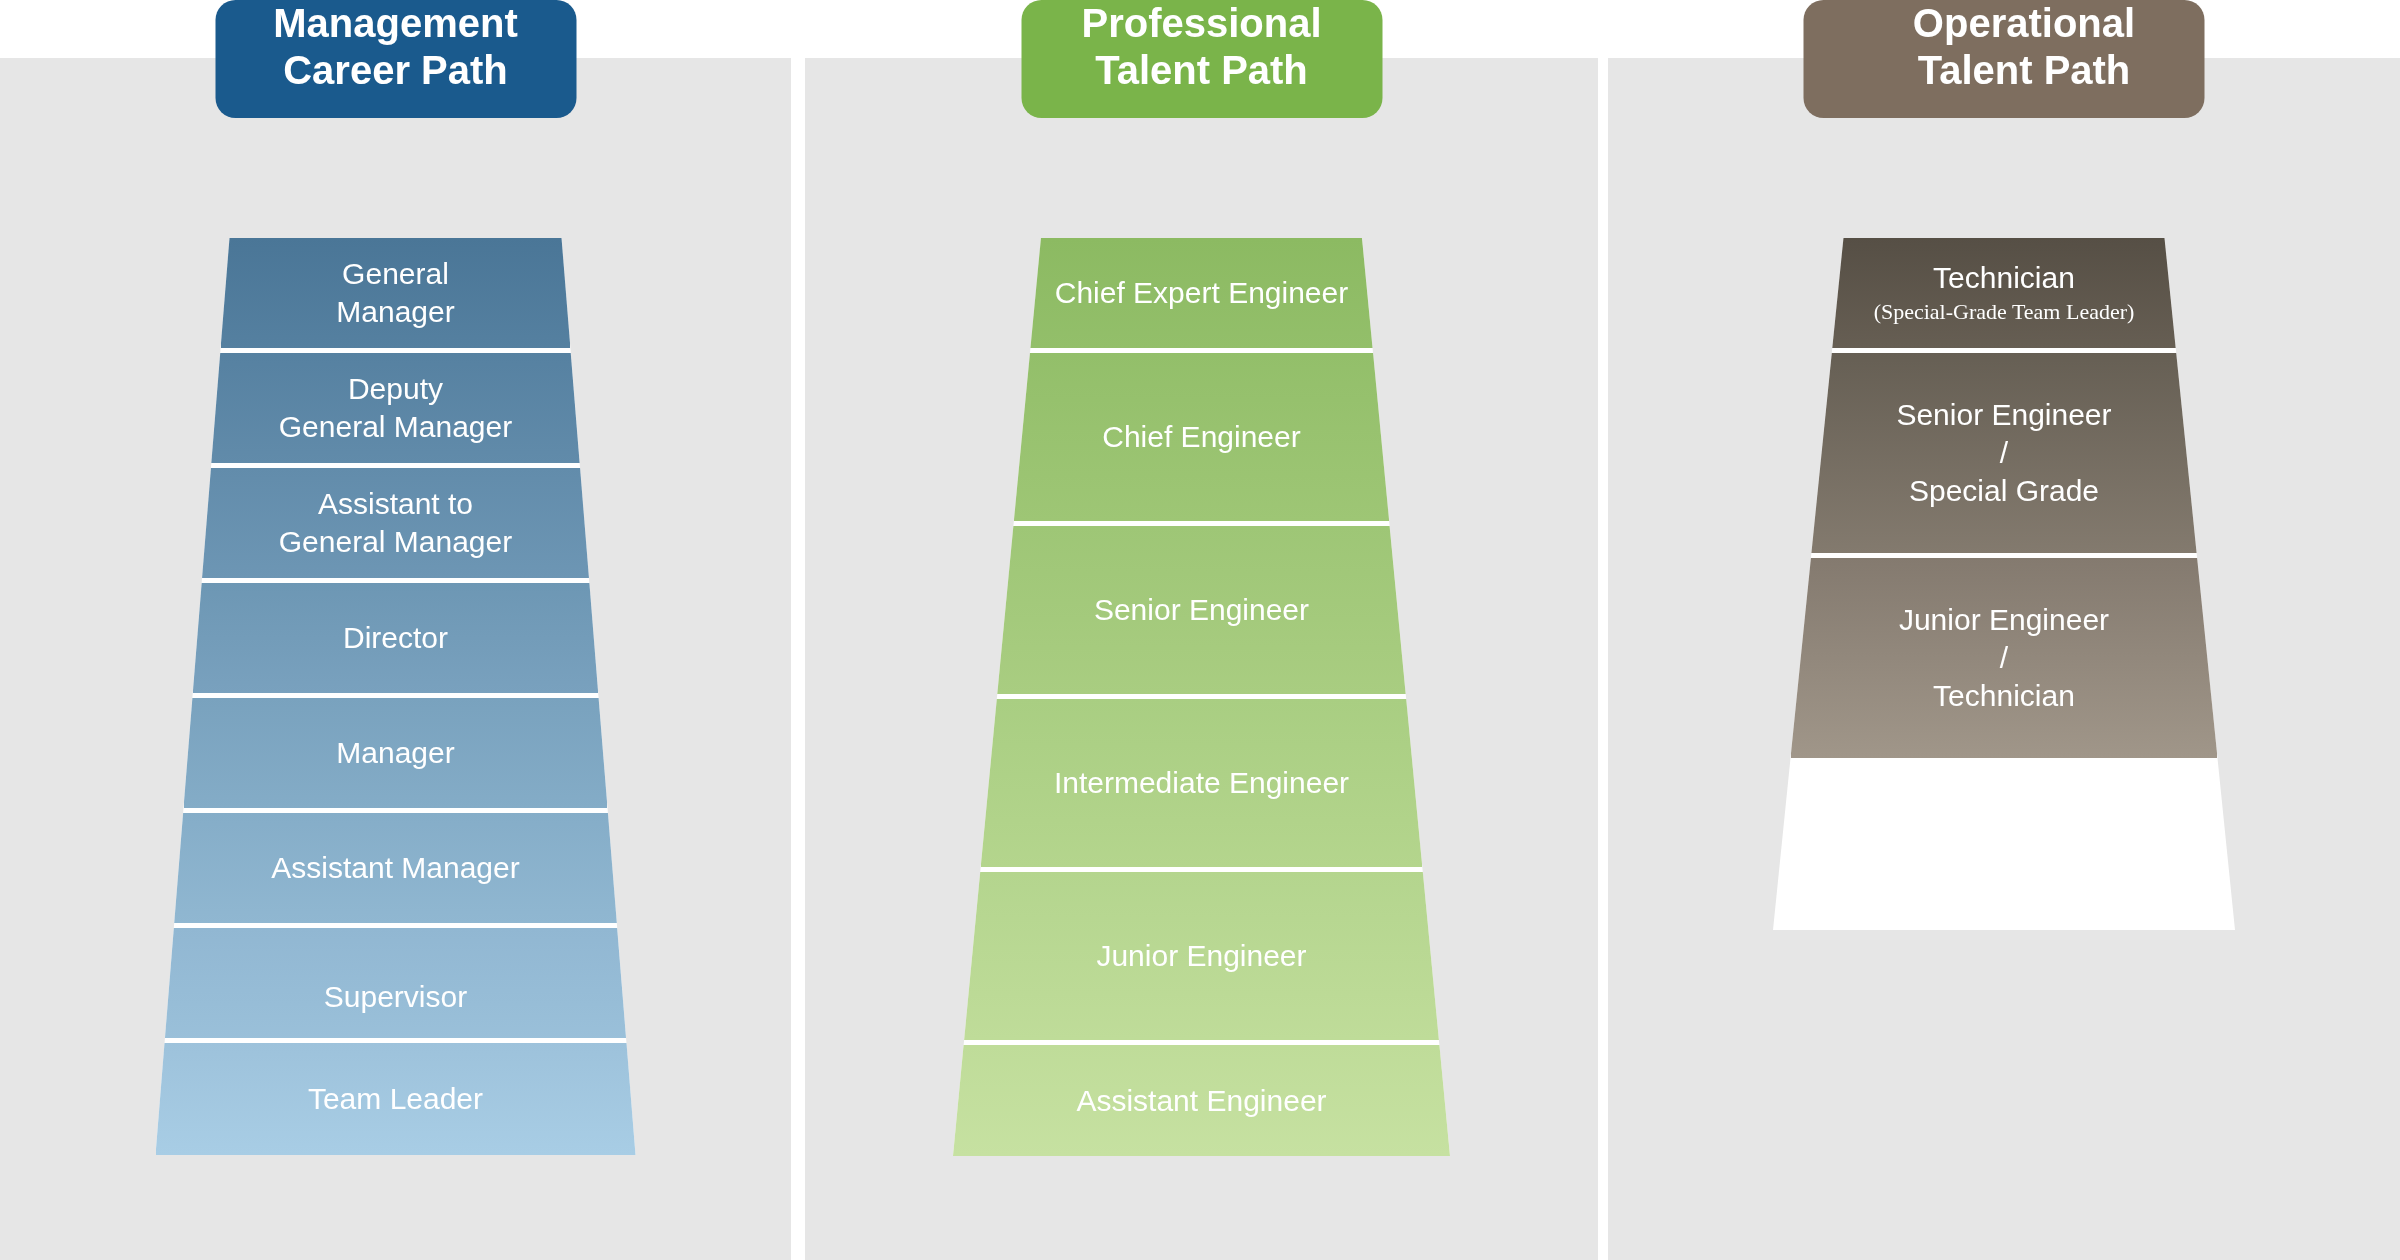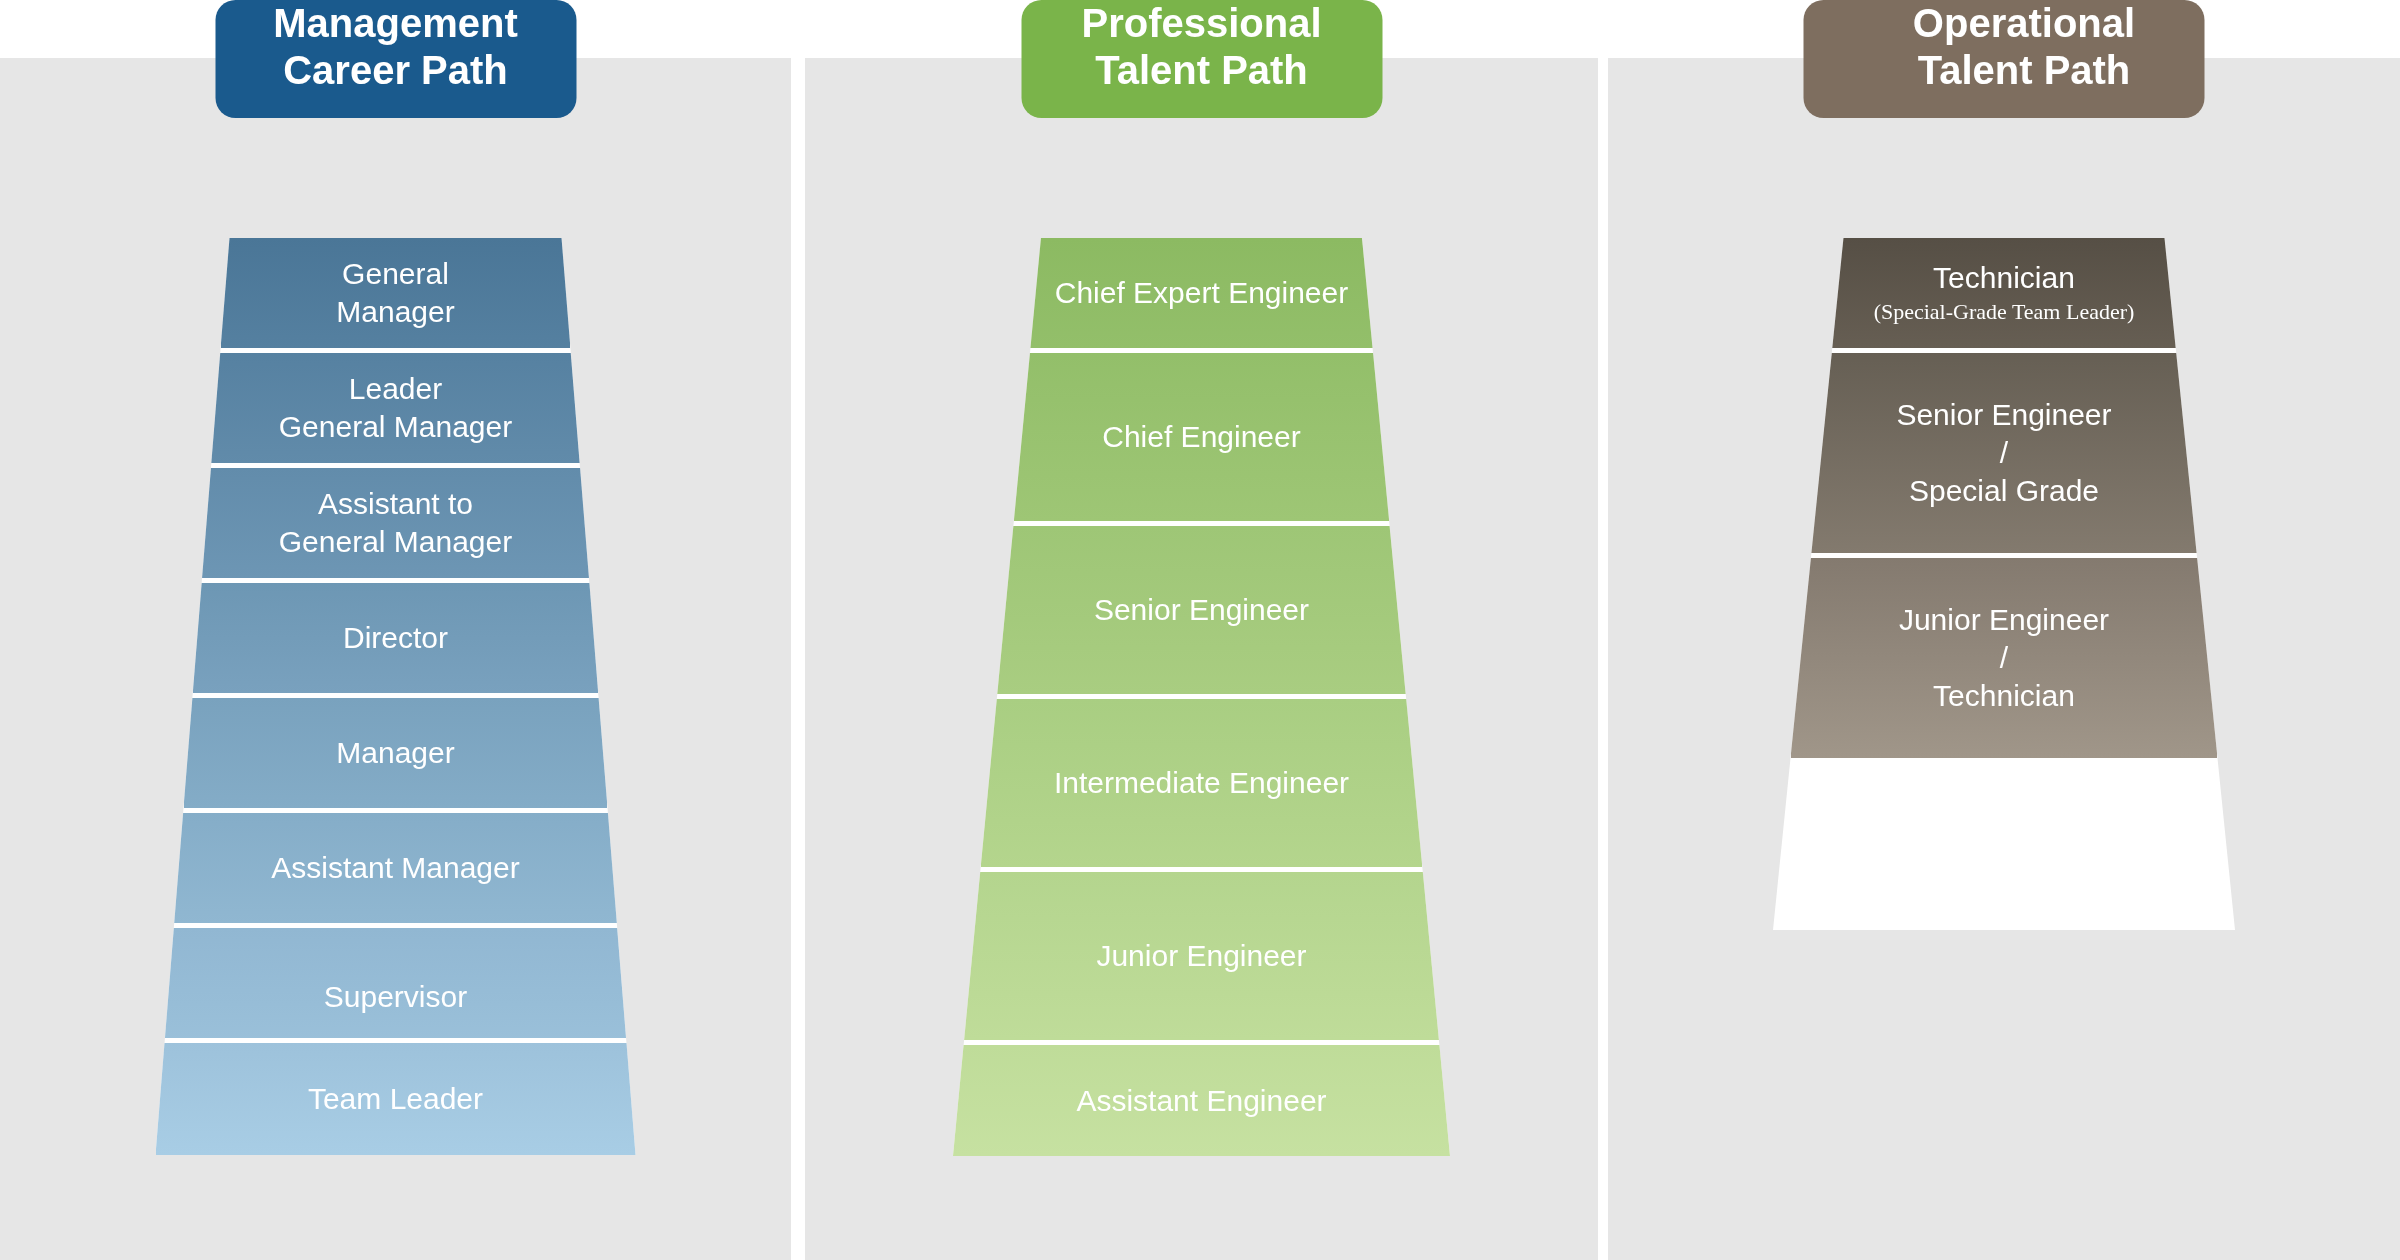--- a/index.html
+++ b/index.html
@@ -46,21 +46,21 @@
     <div class="header" style="left: 395.5px; transform: translateX(-50%); background: rgb(26, 90, 141);">
       <span class="line">Management</span>
       <span class="line">Career Path</span>
     </div>
     <div class="funnel-base" style="left: 155.5px; top: 238px; width: 480px; height: 917px; background: rgb(255, 255, 255); clip-path: polygon(74px 0px, 406px 0px, 480px 917px, 0px 917px);"></div>
     <div class="level" style="left: 220.623px; top: 238px; width: 349.754px; height: 110px; clip-path: polygon(8.9px 0px, 340.9px 0px, 349.8px 110px, 0px 110px); background: linear-gradient(rgb(74, 118, 151), rgb(85, 128, 160));">
       <span class="line">General</span>
       <span class="line">Manager</span>
     </div>
     <div class="level" style="left: 211.343px; top: 353px; width: 368.314px; height: 110px; clip-path: polygon(8.9px 0px, 359.4px 0px, 368.3px 110px, 0px 110px); background: linear-gradient(rgb(86, 129, 161), rgb(97, 139, 170));">
-      <span class="line">Leader</span>
+      <span class="line">Deputy</span>
       <span class="line">General Manager</span>
     </div>
     <div class="level" style="left: 202.063px; top: 468px; width: 386.875px; height: 110px; clip-path: polygon(8.9px 0px, 378px 0px, 386.9px 110px, 0px 110px); background: linear-gradient(rgb(98, 140, 171), rgb(109, 150, 180));">
       <span class="line">Assistant to</span>
       <span class="line">General Manager</span>
     </div>
     <div class="level" style="left: 192.782px; top: 583px; width: 405.435px; height: 110px; clip-path: polygon(8.9px 0px, 396.6px 0px, 405.4px 110px, 0px 110px); background: linear-gradient(rgb(109, 151, 180), rgb(121, 161, 190));">
       <span class="line">Director</span>
     </div>
     <div class="level" style="left: 183.502px; top: 698px; width: 423.996px; height: 110px; clip-path: polygon(8.9px 0px, 415.1px 0px, 424px 110px, 0px 110px); background: linear-gradient(rgb(121, 162, 190), rgb(132, 172, 199));">

